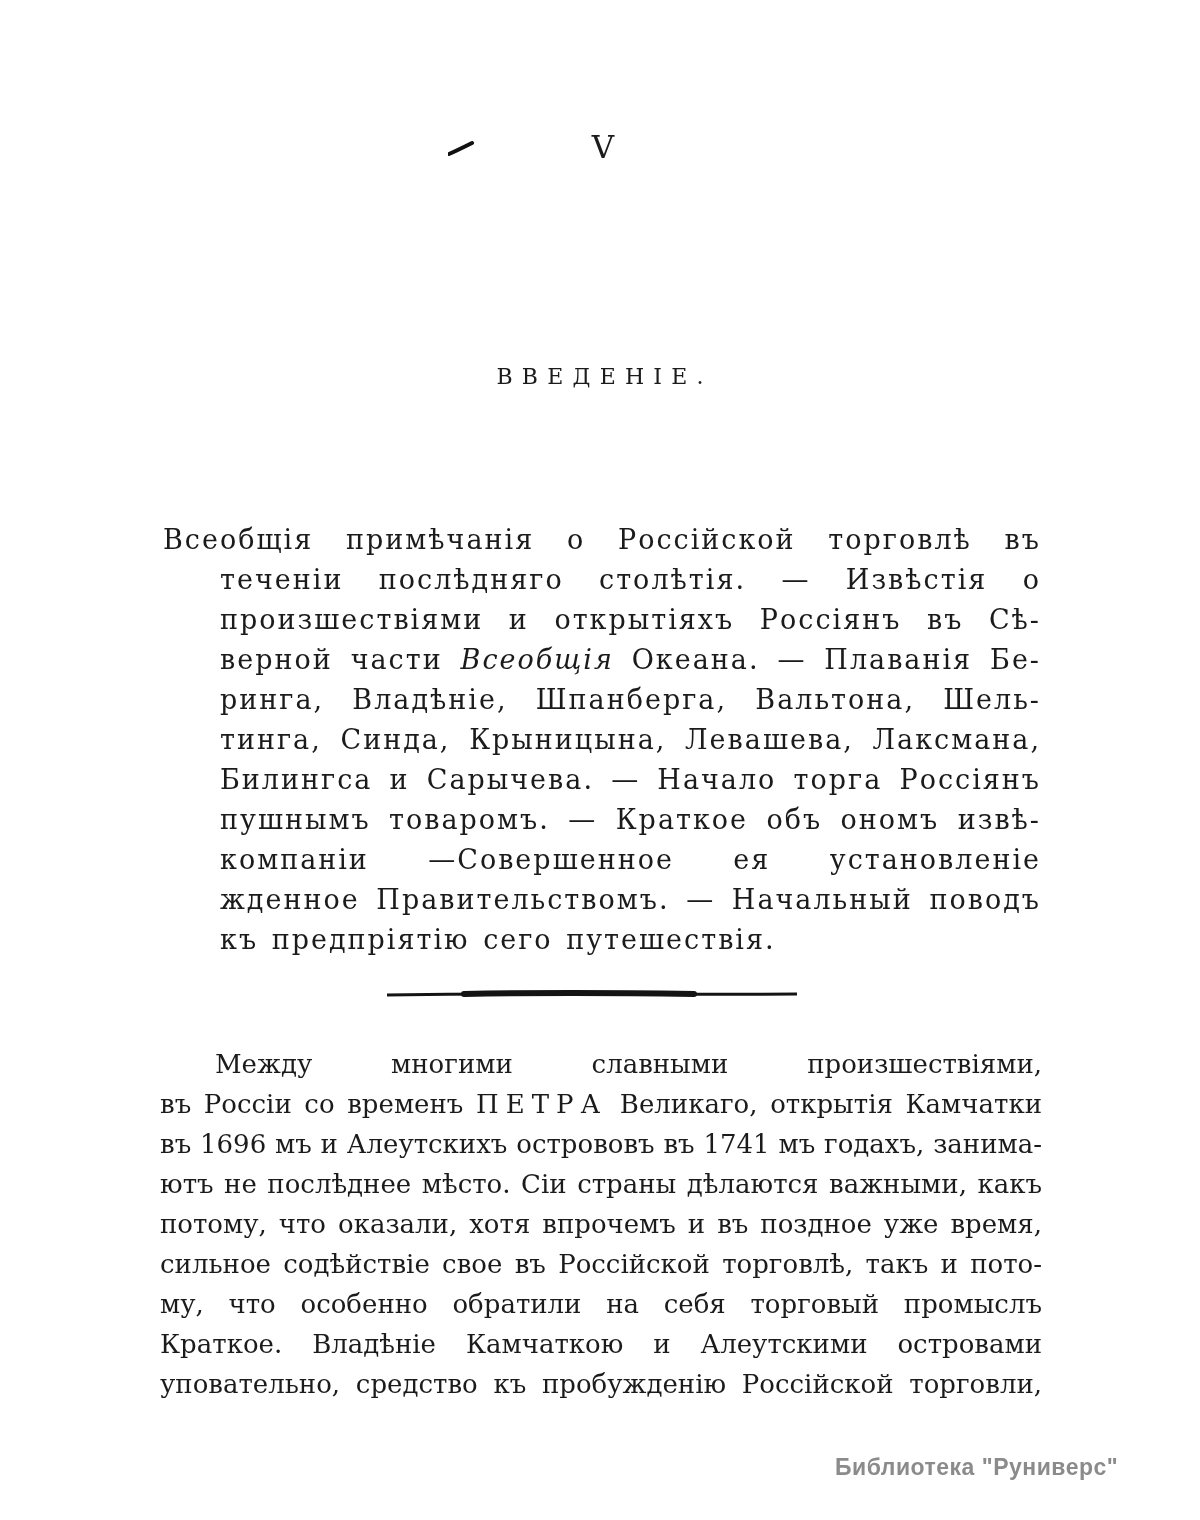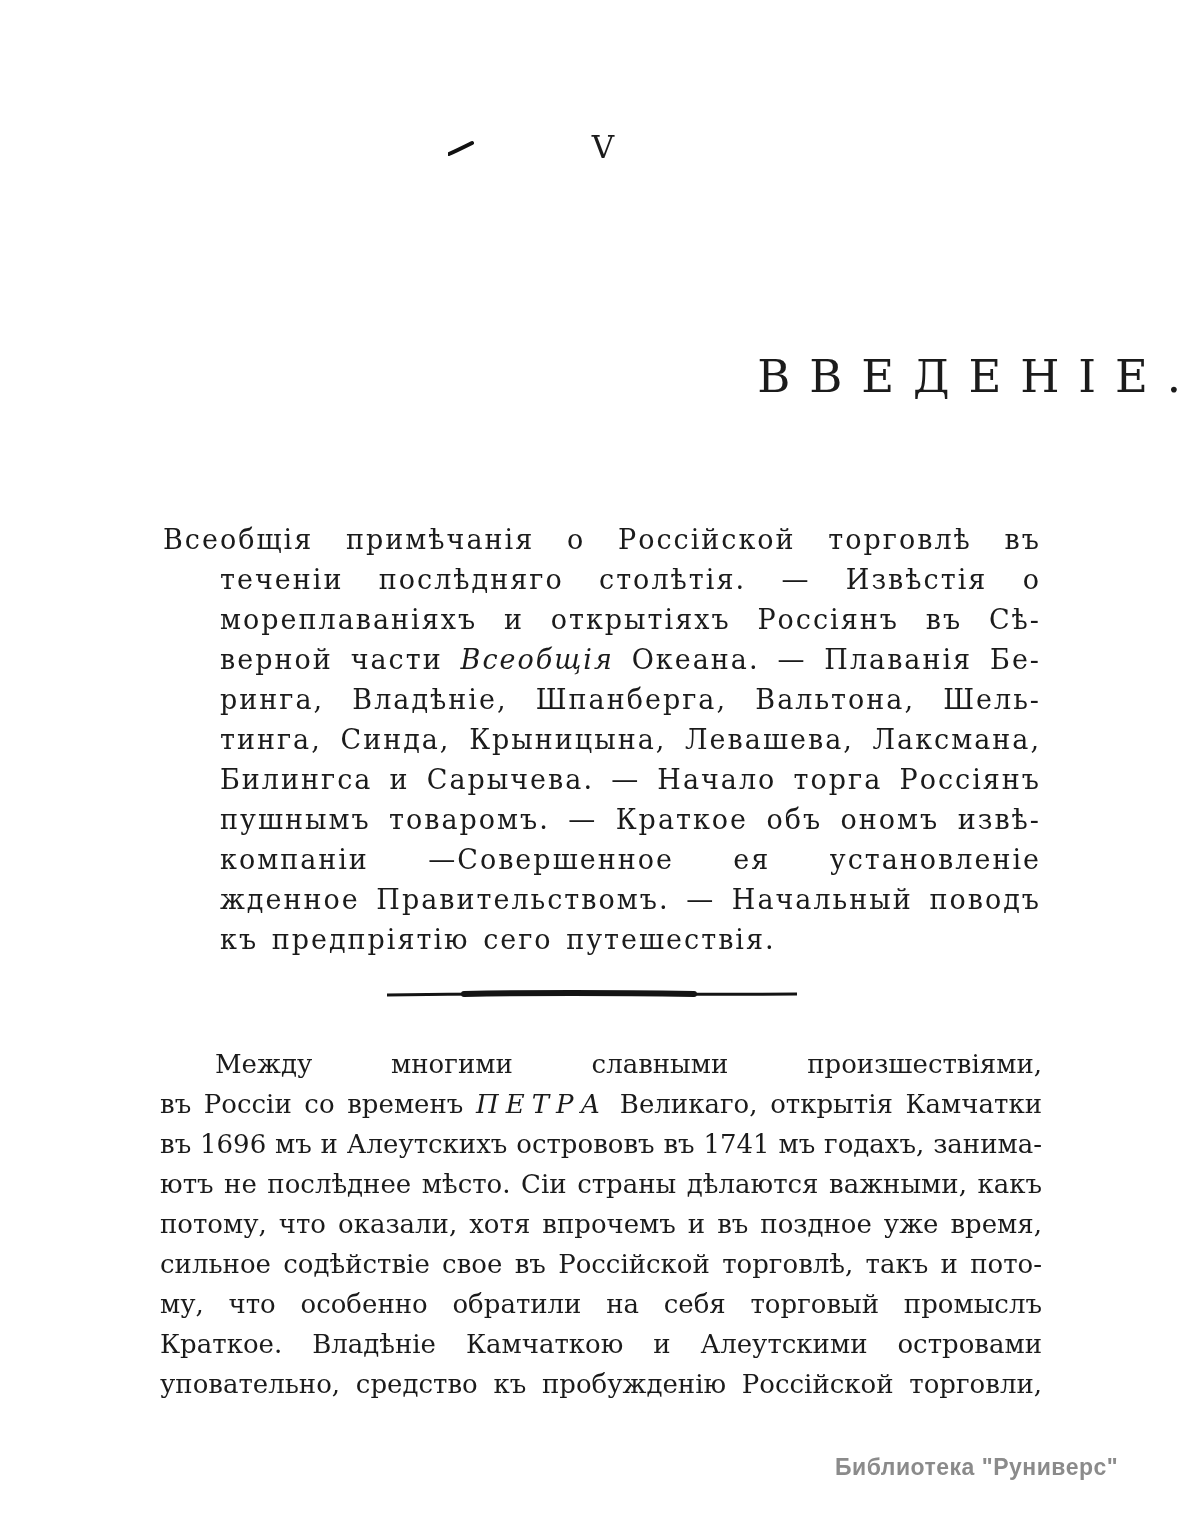--- a/index.html
+++ b/index.html
@@ -19,22 +19,22 @@
 
   .page-number {
     position: absolute; left: 0; top: 129px; width: 1206px;
     text-align: center;
     font-size: 31px; line-height: 36px;
     font-weight: normal;
   }
 
   .page-title {
     position: absolute; left: 0; top: 354px; width: 1200px;
-    text-align: right;
-    font-size: 45px; line-height: 46px;
+    text-align: center;
+    font-size: 22px; line-height: 46px;
     letter-spacing: 0.42em; text-indent: 0.42em;
     white-space: nowrap;
   }
 
   .summary {
     position: absolute; left: 163px; top: 494px; width: 878px; margin-top: 26px;
   }
   .summary .line {
     height: 40px; line-height: 40px;
     font-size: 27px;
@@ -52,21 +52,21 @@
     position: absolute; left: 160px; top: 1044px; width: 882px;
   }
   .body-par .line {
     height: 40px; line-height: 40px;
     font-size: 26px;
     text-align: justify; text-align-last: justify;
     overflow: hidden;
   }
   .body-par .line.first { margin-left: 55px; }
 
-  .caps-spaced { letter-spacing: 7px; font-style: italic; }
+  .caps-spaced { letter-spacing: 7px; }
   .ital { font-style: italic; }
 
   .watermark {
     position: absolute; left: 835px; top: 1453px;
     font-family: "Liberation Sans", sans-serif;
     font-weight: bold;
     font-size: 23px; line-height: 28px;
     color: #8b8b8b;
     letter-spacing: 0.5px;
   }
@@ -80,21 +80,21 @@
   </svg>
 </div>
 
 <div class="page-number">V</div>
 
 <div class="page-title">ВВЕДЕНІЕ.</div>
 
 <div class="summary">
   <div class="line">Всеобщія примѣчанія о Россійской торговлѣ въ</div>
   <div class="line cont">теченіи послѣдняго столѣтія. — Извѣстія о</div>
-  <div class="line cont">мореплаваніяхъ и открытіяхъ Россіянъ въ Сѣ-</div>
+  <div class="line cont">произшествіями и открытіяхъ Россіянъ въ Сѣ-</div>
   <div class="line cont"><span>верной части </span><span class="ital">Всеобщія</span><span> Океана. — Плаванія Бе-</span></div>
   <div class="line cont">ринга, Владѣніе, Шпанберга, Вальтона, Шель-</div>
   <div class="line cont">тинга, Синда, Крыницына, Левашева, Лаксмана,</div>
   <div class="line cont">Билингса и Сарычева. — Начало торга Россіянъ</div>
   <div class="line cont">пушнымъ товаромъ. — Краткое объ ономъ извѣ-</div>
   <div class="line cont">компаніи —Совершенное ея установленіе подтвер-</div>
   <div class="line cont">жденное Правительствомъ. — Начальный поводъ</div>
   <div class="line cont last">къ предпріятію сего путешествія.</div>
 </div>
 

